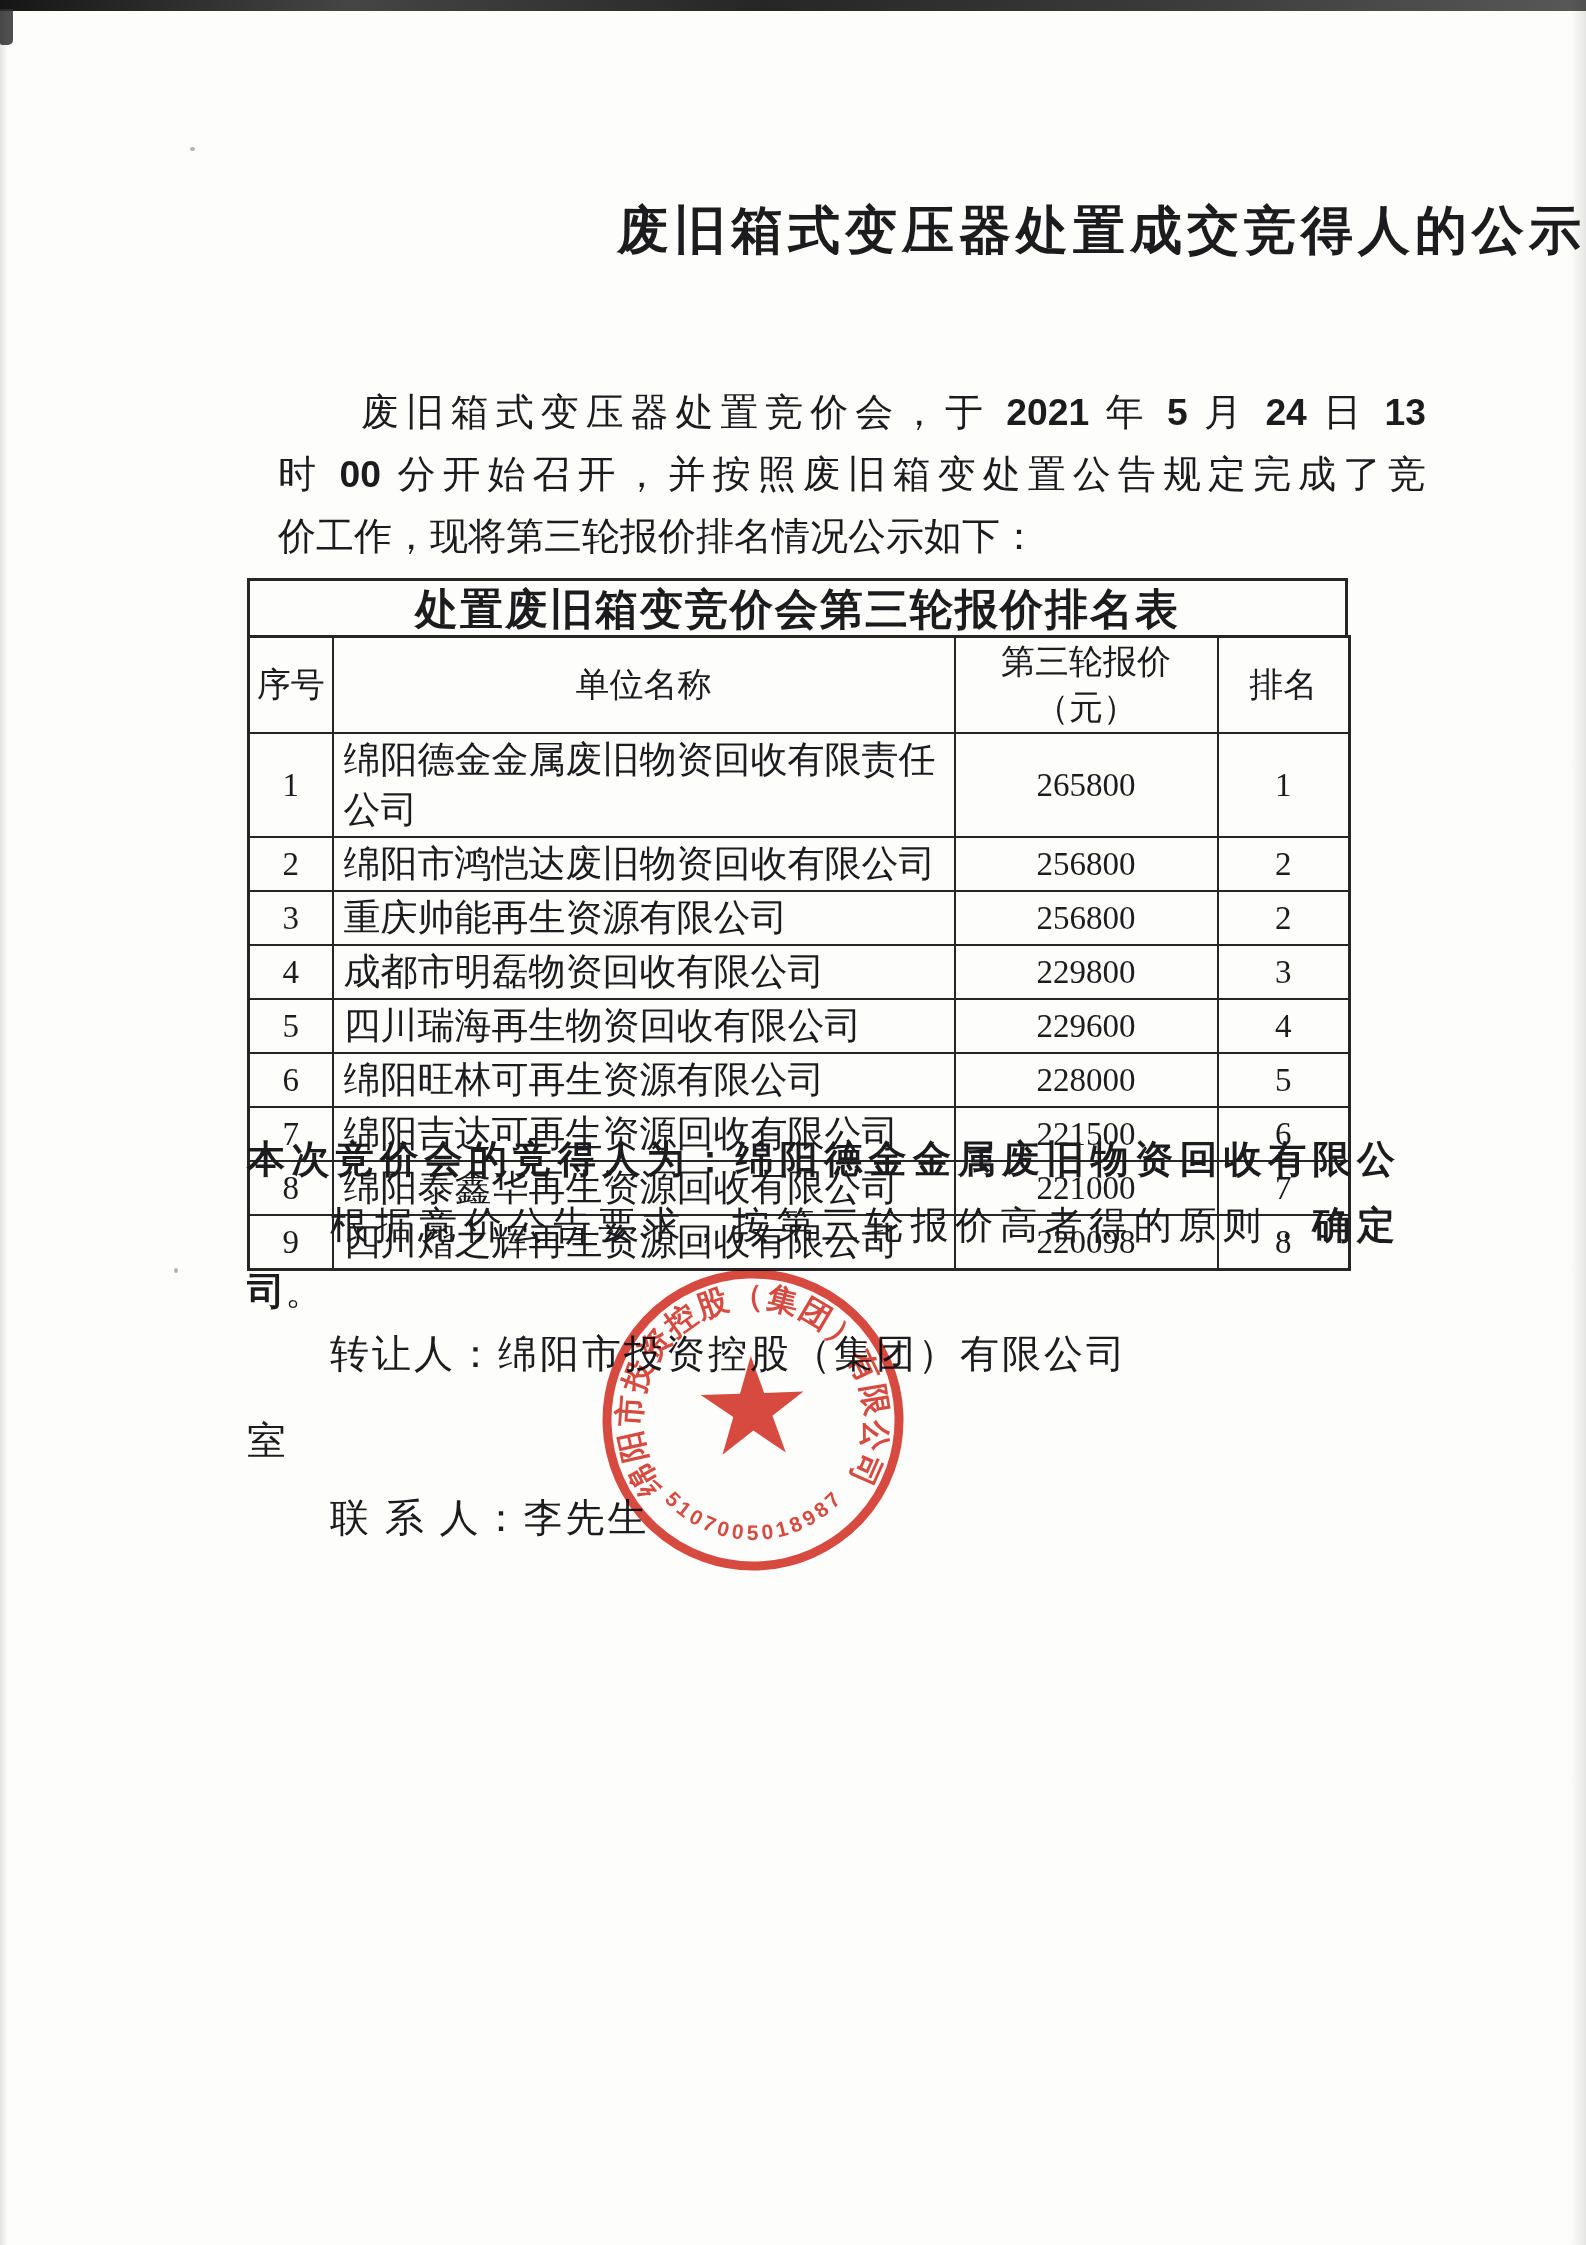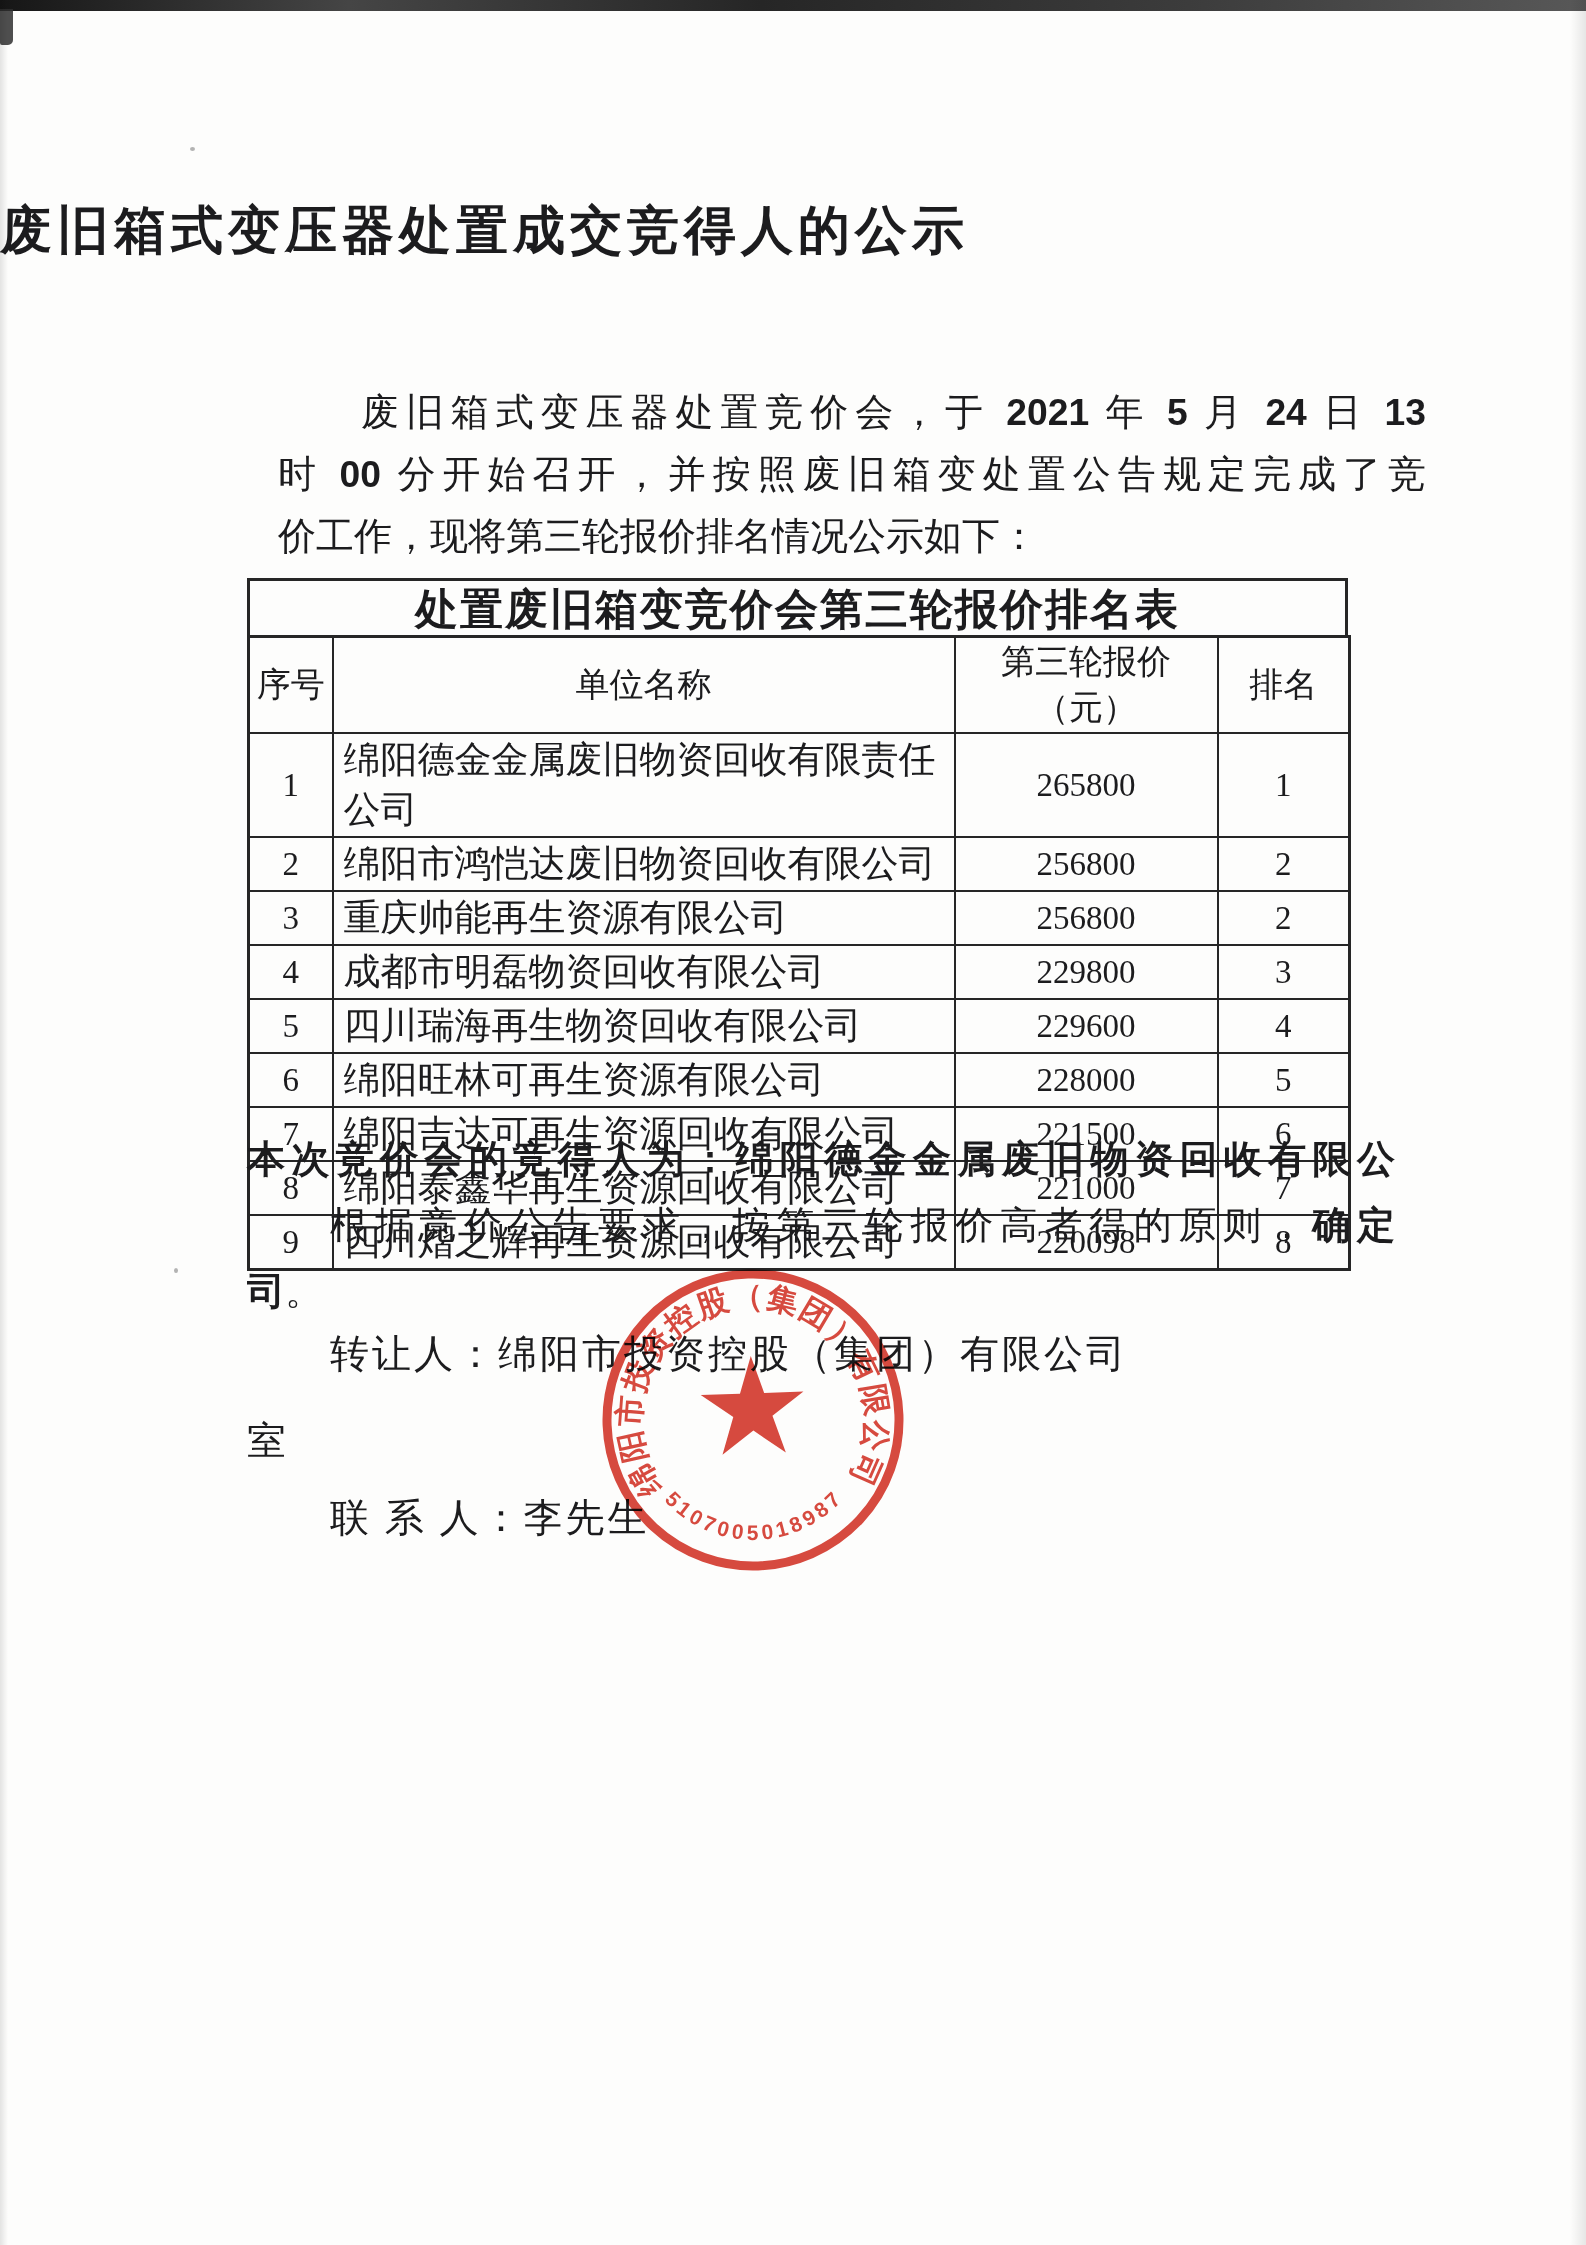--- a/index.html
+++ b/index.html
@@ -12,21 +12,21 @@
     background:linear-gradient(90deg,#161616,#454545 22%,#262626 48%,#3c3c3c 75%,#585858 100%);}
   .scan-notch{position:absolute;top:9px;left:0;width:13px;height:36px;background:#2f2f2f;opacity:.85;border-radius:0 0 5px 2px;}
   .edge-left{position:absolute;top:0;left:0;width:8px;height:100%;
     background:linear-gradient(90deg,rgba(0,0,0,.10),rgba(0,0,0,0));}
   .edge-right{position:absolute;top:0;right:0;width:16px;height:100%;
     background:linear-gradient(270deg,rgba(0,0,0,.09),rgba(0,0,0,0));}
   .speck{position:absolute;border-radius:50%;background:rgba(40,40,40,.35);}
   .speck.s1{left:190px;top:147px;width:5px;height:4px;}
   .speck.s2{left:174px;top:1268px;width:4px;height:5px;}
 
-  .doc-title{position:absolute;top:196px;left:0;width:100%;margin:0;text-align:left;
+  .doc-title{position:absolute;top:196px;left:0;width:100%;margin:0;text-align:right;
     font-size:52px;font-weight:700;letter-spacing:5px;}
 
   .para{position:absolute;left:247px;width:1148px;font-size:38px;}
   #intro-lines{top:381px;}
   #intro-lines .line{line-height:62px;margin-left:31px;}
   #result-lines{top:1126px;}
   #result-lines .line{line-height:66px;}
   .line{width:100%;}
   .line.indent{padding-left:83px;box-sizing:border-box;}
   .line.justify{text-align:justify;text-align-last:justify;}

